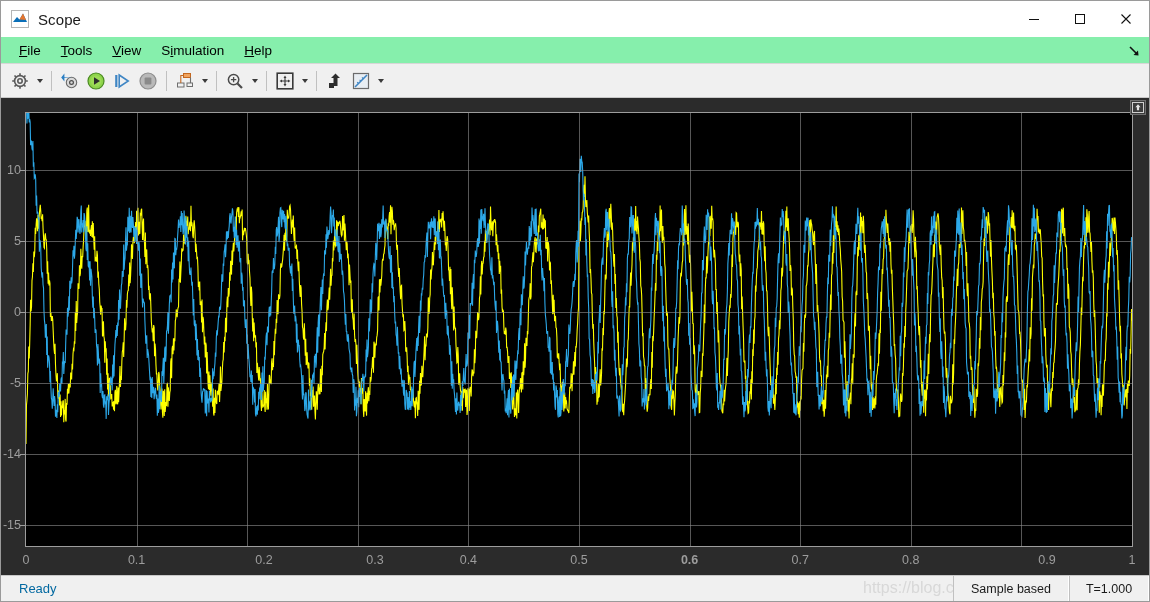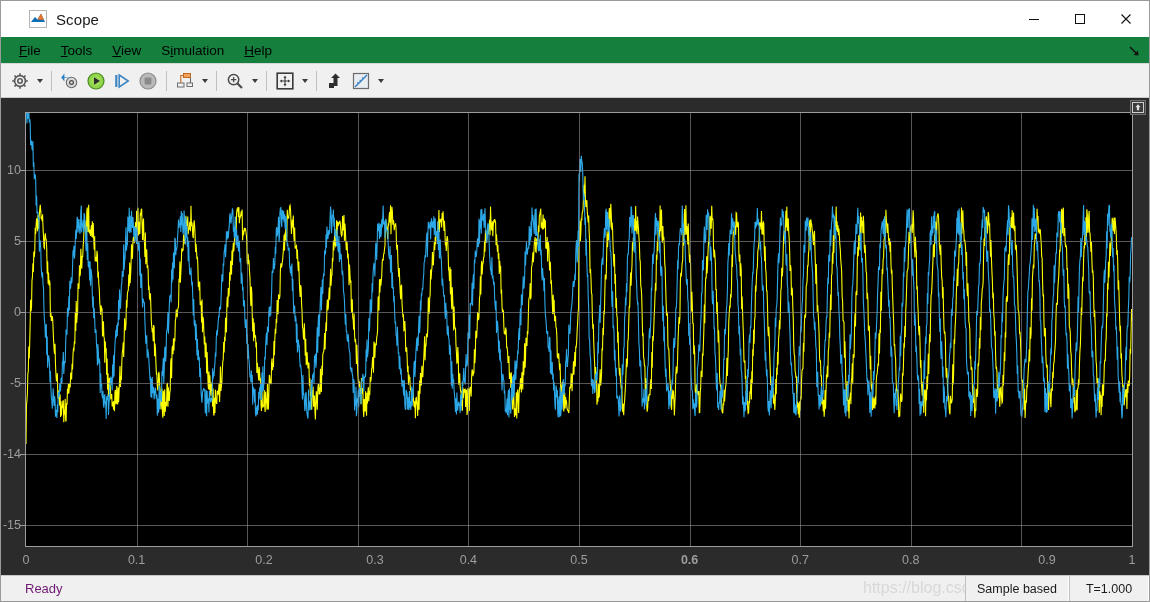--- a/index.html
+++ b/index.html
@@ -22,21 +22,20 @@
   }
 
   
   .titlebar {
     height: 36px;
     background: #ffffff;
     display: flex;
     align-items: center;
     flex: 0 0 36px;
     position: relative;
-    padding-left: 18px;
   }
   .title-icon {
     width: 18px; height: 18px;
     margin-left: 10px; margin-right: 9px;
     background: #ffffff;
     border: 1px solid #b5b5b5;
     position: relative;
     overflow: hidden;
     flex: 0 0 auto;
   }
@@ -57,21 +56,21 @@
     display: flex; align-items: center; justify-content: center;
     background: transparent;
     border: none;
     cursor: default;
   }
 
   
   .menubar {
     height: 27px;
     flex: 0 0 27px;
-    background: #15803d;
+    background: #86efac;
     border-bottom: 1px solid #d7d7d7;
     display: flex;
     align-items: center;
     padding-left: 8px;
     position: relative;
   }
   .menu-item {
     font-size: 13.5px;
     color: #000;
     padding: 3px 10px;
@@ -185,23 +184,23 @@
     height: 26px;
     flex: 0 0 26px;
     background: #f0f0f0;
     border-top: 1px solid #c8c8c8;
     display: flex;
     align-items: stretch;
     position: relative;
   }
   .status-ready {
     display: flex; align-items: center;
-    padding-left: 24px;
+    padding-left: 18px;
     font-size: 13px;
-    color: #701a75;
+    color: #0369a1;
     flex: 1 1 auto;
   }
   .status-cell {
     display: flex; align-items: center; justify-content: center;
     font-size: 12.5px;
     color: #1a1a1a;
     border-left: 1px solid #c0c0c0;
     border-right: 1px solid #ffffff;
     padding: 0 8px;
     flex: 0 0 auto;
@@ -433,17 +432,17 @@
         <div class="xtick-label" style="left: 799.2px; top: 455px;">0.7</div>
         <div class="xtick-label" style="left: 909.8px; top: 455px;">0.8</div>
         <div class="xtick-label" style="left: 1046px; top: 455px;">0.9</div>
         <div class="xtick-label" style="left: 1131px; top: 455px;">1</div>
       </div>
   </div>
 
   <div class="statusbar">
     <div class="status-ready">Ready</div>
     <div class="watermark">https://blog.csdn.net/qq_42151000</div>
-    <div class="status-cell" style="width:104px">Sample based</div>
+    <div class="status-cell" style="width:116px">Sample based</div>
     <div class="status-cell" style="width:80px">T=1.000</div>
   </div>
 
 </div>
 
 </body></html>

